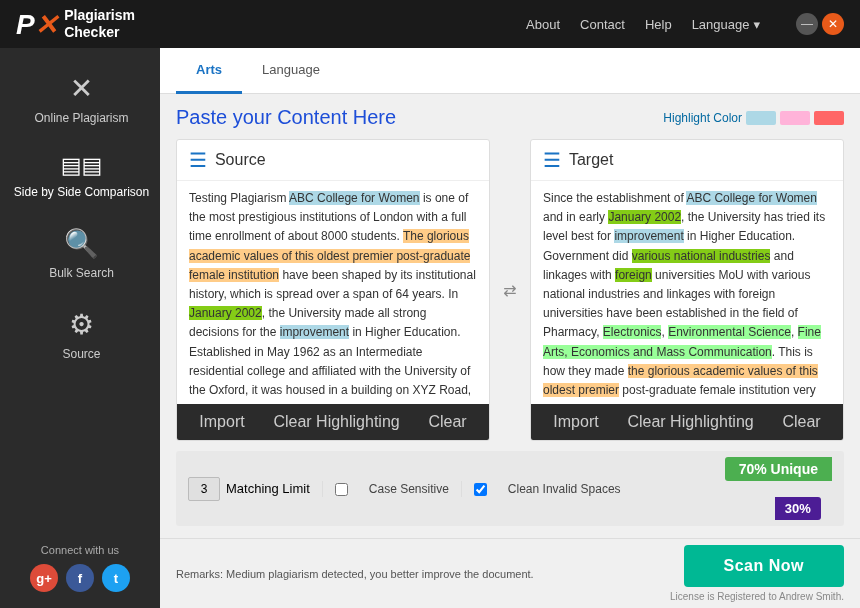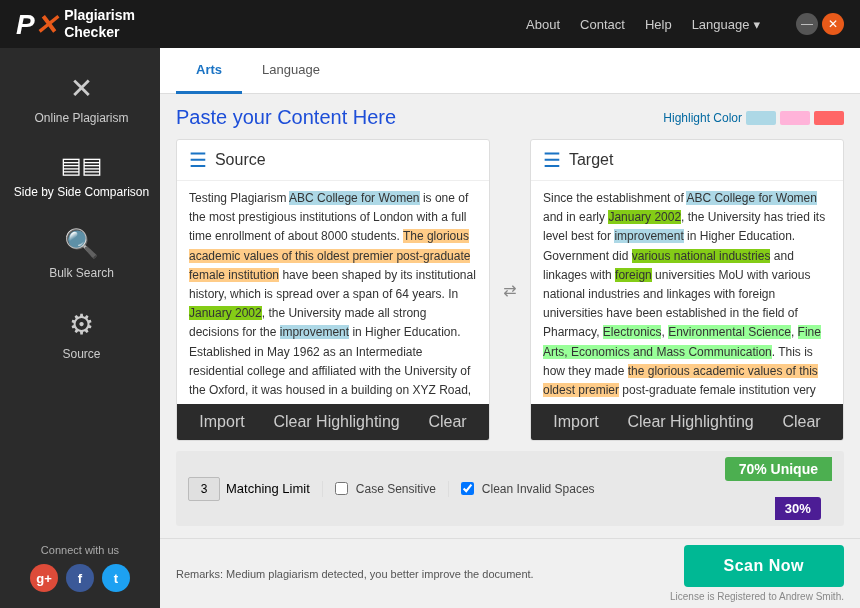--- a/index.html
+++ b/index.html
@@ -289,22 +289,22 @@
       width: 32px;
       height: 24px;
       text-align: center;
       border: 1px solid #bbb;
       border-radius: 2px;
       font-size: 12px;
       background: #e0e0e0;
     }
     .checkbox-label {
       display: flex;
-      align-items: flex-start;
-      gap: 8px;
+      align-items: flex-end;
+      gap: 21px;
       font-size: 12px;
       color: #444;
       cursor: pointer;
     }
     .checkbox-label input[type=checkbox] { cursor: pointer; }
 
     .unique-bar {
       margin-left: auto;
       display: flex;
       align-items: center;

